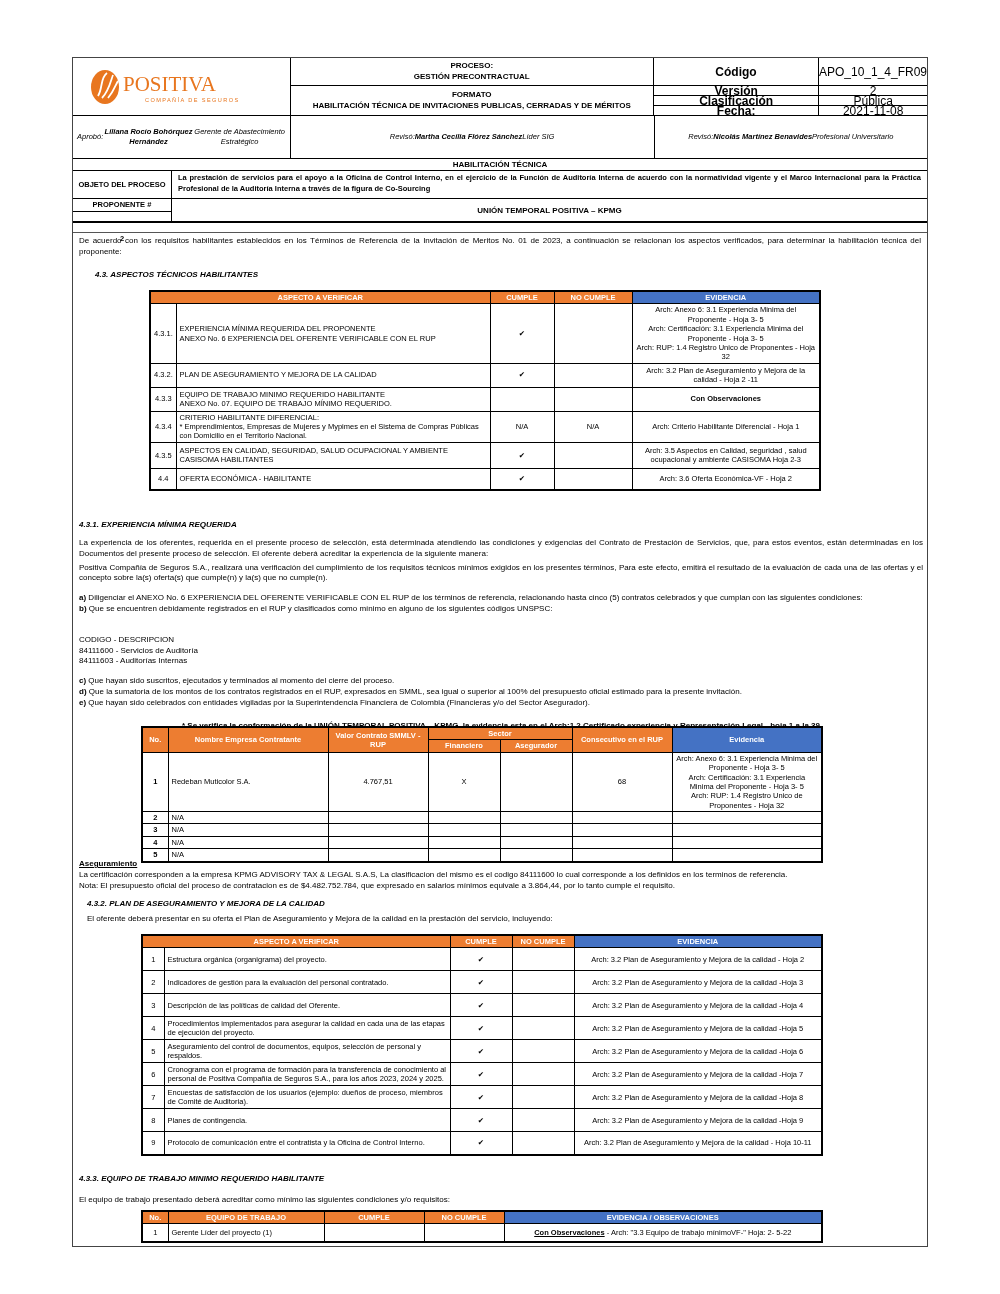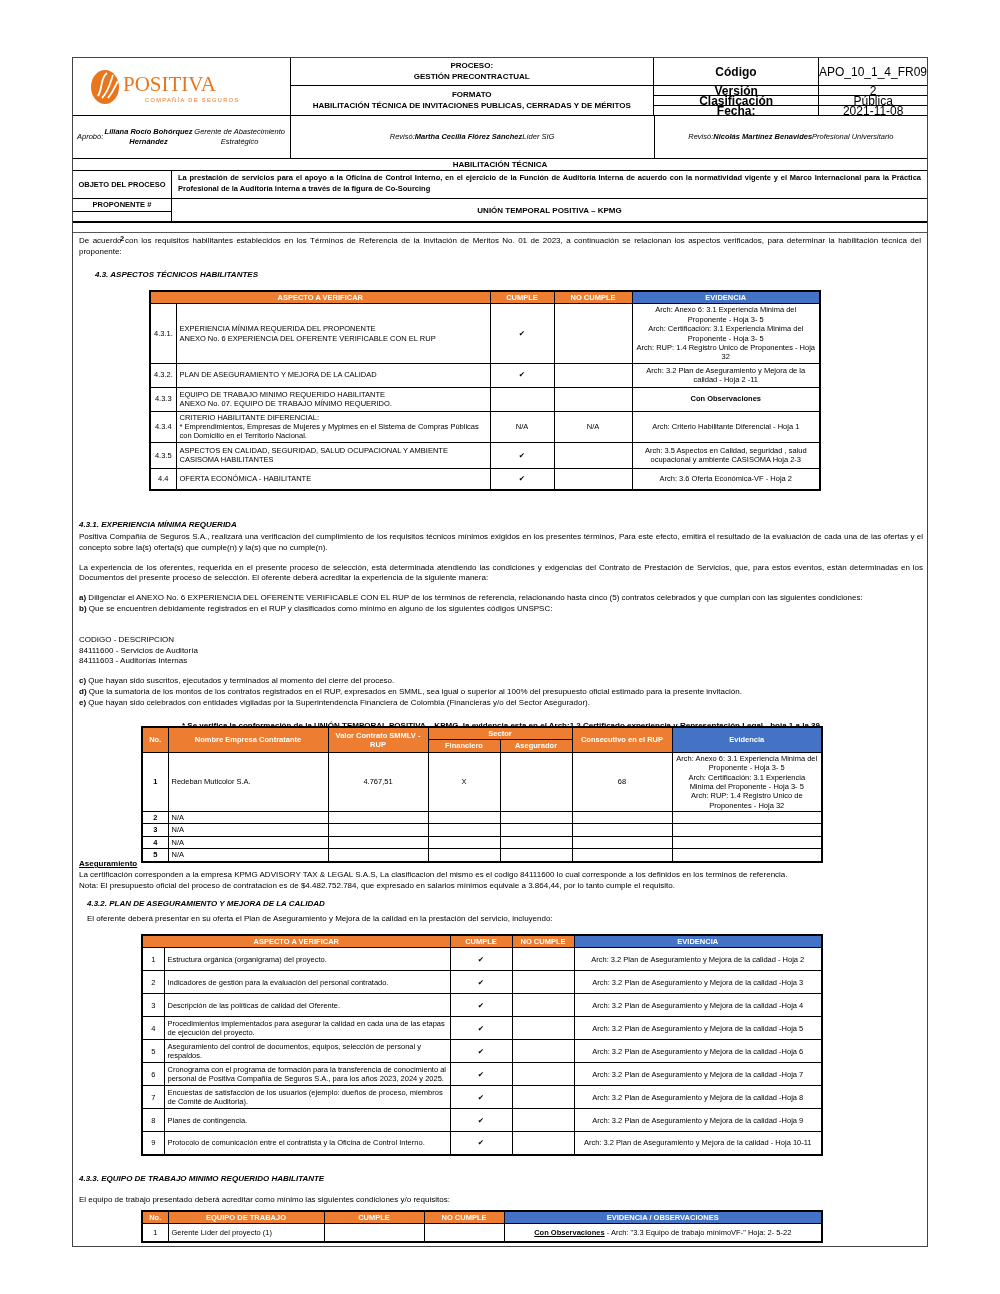--- a/index.html
+++ b/index.html
@@ -202,22 +202,22 @@
       <td>OFERTA ECONÓMICA - HABILITANTE</td>
       <td class="chk">✔</td>
       <td class="chk"></td>
       <td class="evd">Arch: 3.6 Oferta Económica-VF - Hoja 2</td>
     </tr>
   </tbody>
     </table>
 
   <div class="abs" style="left:6px;top:462px;width:844px;">
     <div class="sec-title">4.3.1. EXPERIENCIA MÍNIMA REQUERIDA</div>
+    <div class="para jst" style="margin-top:9px;">La experiencia de los oferentes, requerida en el presente proceso de selección, está determinada atendiendo las condiciones y exigencias del Contrato de Prestación de Servicios, que, para estos eventos, están determinadas en los Documentos del presente proceso de selección. El oferente deberá acreditar la experiencia de la siguiente manera:</div>
     <div class="para jst" style="margin-top:3px;">Positiva Compañía de Seguros S.A., realizará una verificación del cumplimiento de los requisitos técnicos mínimos exigidos en los presentes términos, Para este efecto, emitirá el resultado de la evaluación de cada una de las ofertas y el concepto sobre la(s) oferta(s) que cumple(n) y la(s) que no cumple(n).</div>
-    <div class="para jst" style="margin-top:9px;">La experiencia de los oferentes, requerida en el presente proceso de selección, está determinada atendiendo las condiciones y exigencias del Contrato de Prestación de Servicios, que, para estos eventos, están determinadas en los Documentos del presente proceso de selección. El oferente deberá acreditar la experiencia de la siguiente manera:</div>
     <div style="margin-top:9px;">
 
     <div class="para"><span class="b">a)</span><span> Diligenciar el ANEXO No. 6 EXPERIENCIA DEL OFERENTE VERIFICABLE CON EL RUP de los términos de referencia, relacionando hasta cinco (5) contratos celebrados y que cumplan con las siguientes condiciones:</span></div>
         <div class="para"><span class="b">b)</span><span> Que se encuentren debidamente registrados en el RUP y clasificados como mínimo en alguno de los siguientes códigos UNSPSC:</span></div>
       </div>
     <div style="margin-top:20px;">
 
     <div class="para">CODIGO    -    DESCRIPCION</div>
         <div class="para">84111600  -   Servicios de Auditoría</div>
         <div class="para">84111603  -   Auditorías Internas</div>

